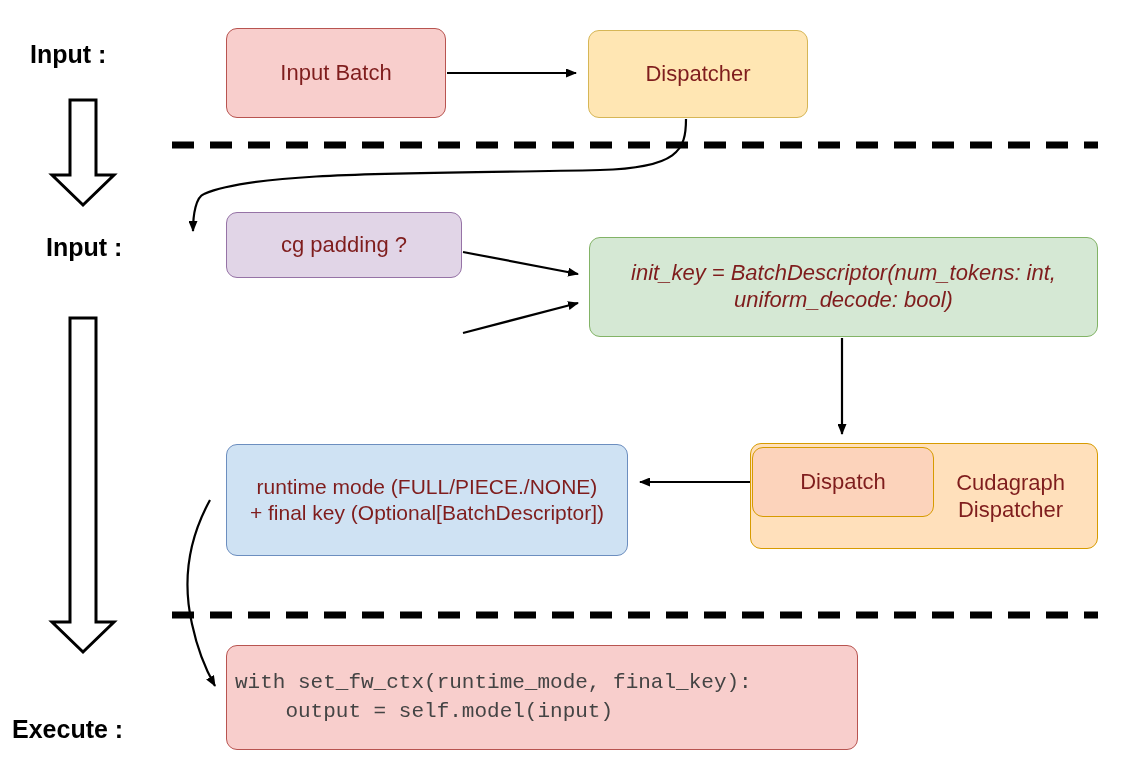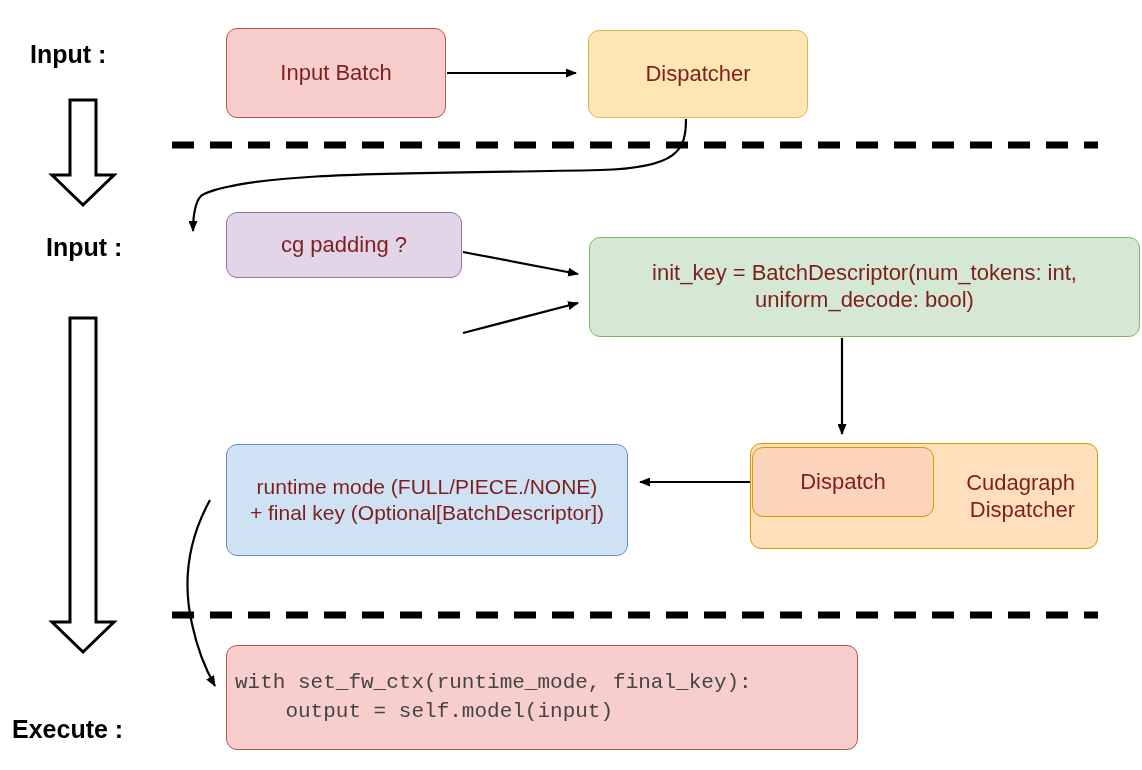--- a/index.html
+++ b/index.html
@@ -59,33 +59,33 @@
     left: 226px; top: 212px; width: 236px; height: 66px;
     background: #e1d5e7;
     border: 1.6px solid #9673a6;
   }
   .node-uniform-decode {
     left: 226px; top: 297px; width: 236px; height: 75px;
     background: #e1d5e7;
     border: 1.6px solid #9673a6;
   }
   .node-init-key {
-    left: 589px; top: 237px; width: 551px; height: 100px;
+    left: 589px; top: 237px; width: 509px; height: 100px;
     background: #d5e8d4;
     border: 1.6px solid #82b366;
+    font-style: italic;
   }
   .node-cudagraph-dispatcher {
     left: 750px; top: 443px; width: 348px; height: 106px;
     background: #ffe0bb;
     border: 1.8px solid #d79b00;
     align-items: center;
     justify-content: flex-end;
-    padding-right: 22px;
+    padding-right: 32px;
     padding-bottom: 2px;
-    text-align: right;
   }
   .node-dispatch {
     left: 752px; top: 447px; width: 182px; height: 70px;
     background: #fcd3bb;
     border: 1.8px solid #d79b00;
     z-index: 3;
   }
   .node-runtime-mode {
     left: 226px; top: 444px; width: 402px; height: 112px;
     background: #cfe2f3;

